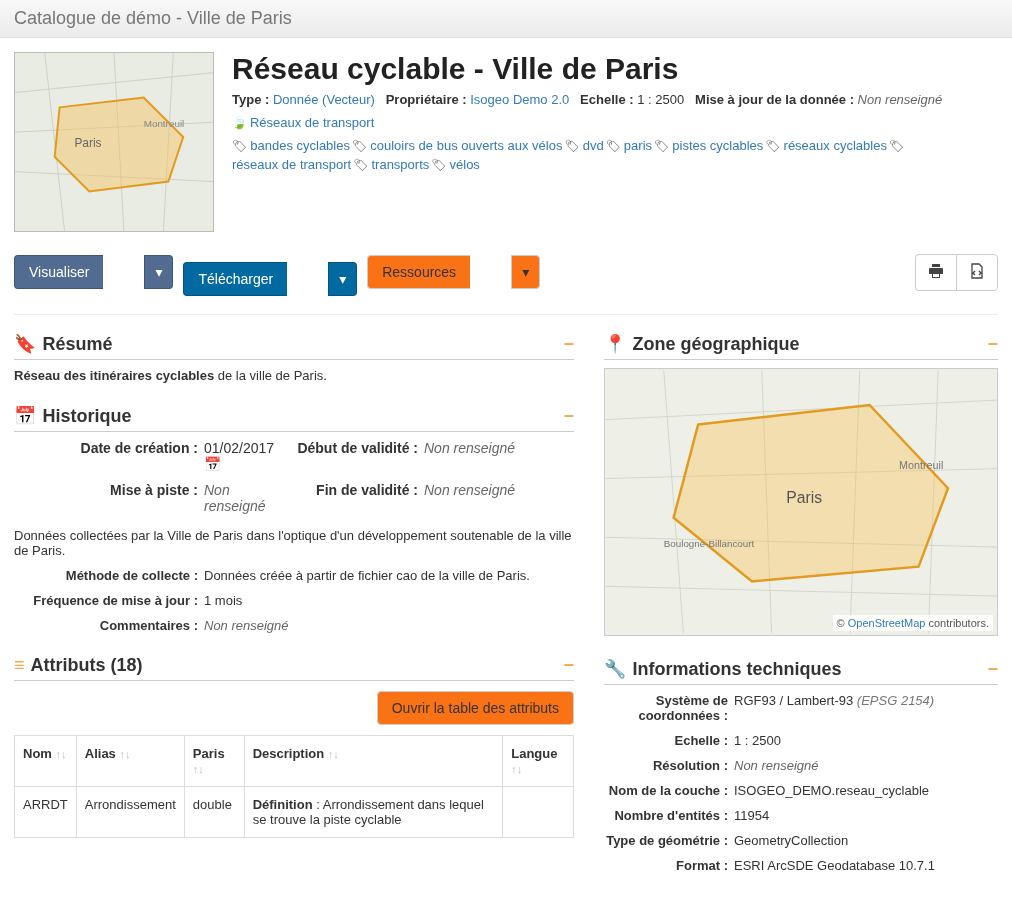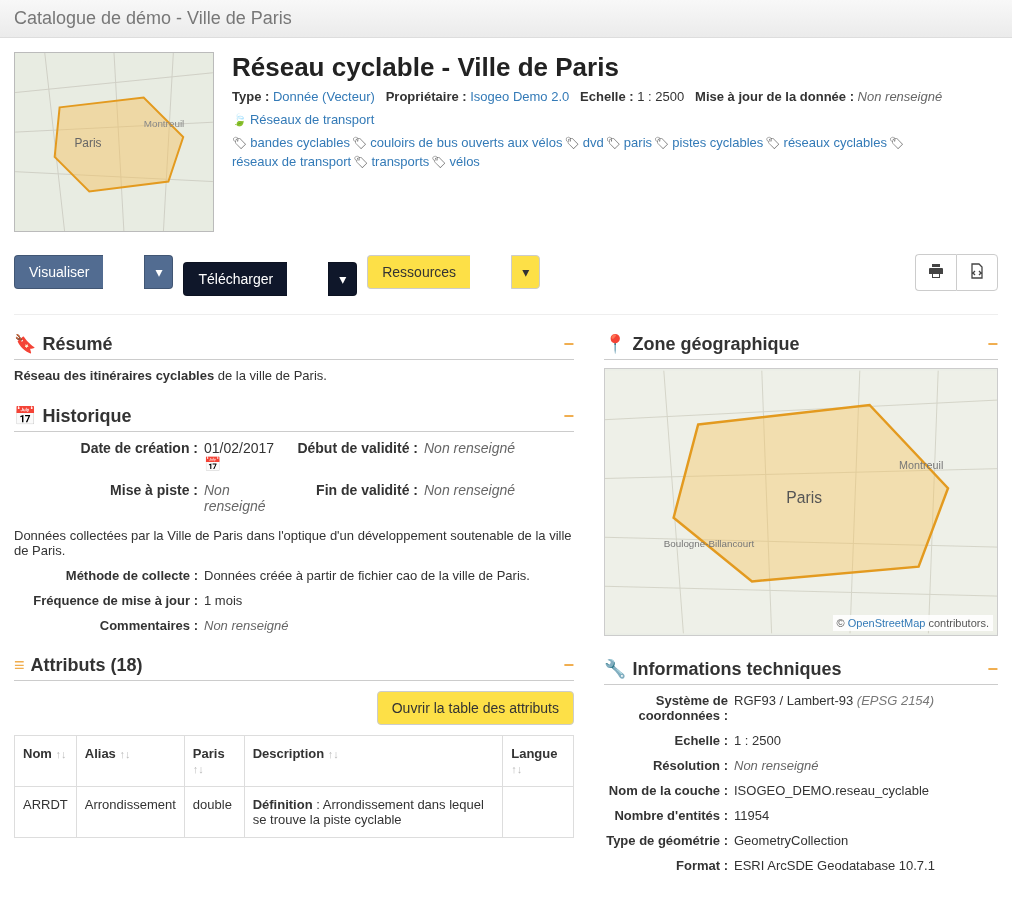--- a/index.html
+++ b/index.html
@@ -27,21 +27,21 @@
     width: 200px; height: 180px;
     background: #d7e8d0;
     border: 1px solid #bbb;
     position: relative;
     flex: 0 0 auto;
     overflow: hidden;
   }
   .thumb svg { width:100%; height:100%; }
 
   .title-block h1 {
-    font-size: 26px; margin: 0 0 6px 0; font-weight: 700; color: #222;
+    font-size: 30px; margin: 0 0 6px 0; font-weight: 700; color: #222;
   }
   .meta-line { font-size: 13px; color: #333; margin-bottom: 4px; }
   .meta-line b { font-weight: 700; }
   .val-blue { color: #337ab7; }
   .italic { font-style: italic; color: #666; }
   .tags-row { font-size: 13px; margin-top: 8px; display:flex; flex-wrap:wrap; gap:4px 2px; align-items:center;}
   .tag-icon { font-size:12px; color:#555; margin-right:1px; }
 
   .btn-row {
     display: flex; gap: 10px; margin-top: 16px; align-items: center;
@@ -51,22 +51,22 @@
     border: 1px solid rgba(0,0,0,0.2);
     border-radius: 4px;
     padding: 8px 14px;
     font-size: 14px;
     color: #fff;
     cursor: pointer;
   }
   .btn-split-left { border-top-right-radius:0; border-bottom-right-radius:0; border-right:none;}
   .btn-split-right { border-top-left-radius:0; border-bottom-left-radius:0; padding:8px 10px;}
   .btn-primary { background:#526c91; }
-  .btn-success { background:#0f172a;margin-top:14px; }
-  .btn-default { background:#fde047; color:#333; border-color:#ccc; }
+  .btn-success { background:#0369a1;margin-top:14px; }
+  .btn-default { background:#f97316; color:#333; border-color:#ccc; }
   .icon-btn { background:#fff; color:#333; border:1px solid #ccc; border-radius:4px; padding:8px 12px; cursor:pointer; }
   .btn-row-spacer { flex:1; }
   .icon-group { display:flex; }
   .icon-group .icon-btn:first-child { border-right:none; border-top-right-radius:0; border-bottom-right-radius:0; }
   .icon-group .icon-btn:last-child { border-top-left-radius:0; border-bottom-left-radius:0; }
 
   hr.sep { border:none; border-top:1px solid #eee; margin:18px 0; }
 
   .cols { display:flex; gap:30px; }
   .col-left { flex: 0 0 560px; }

